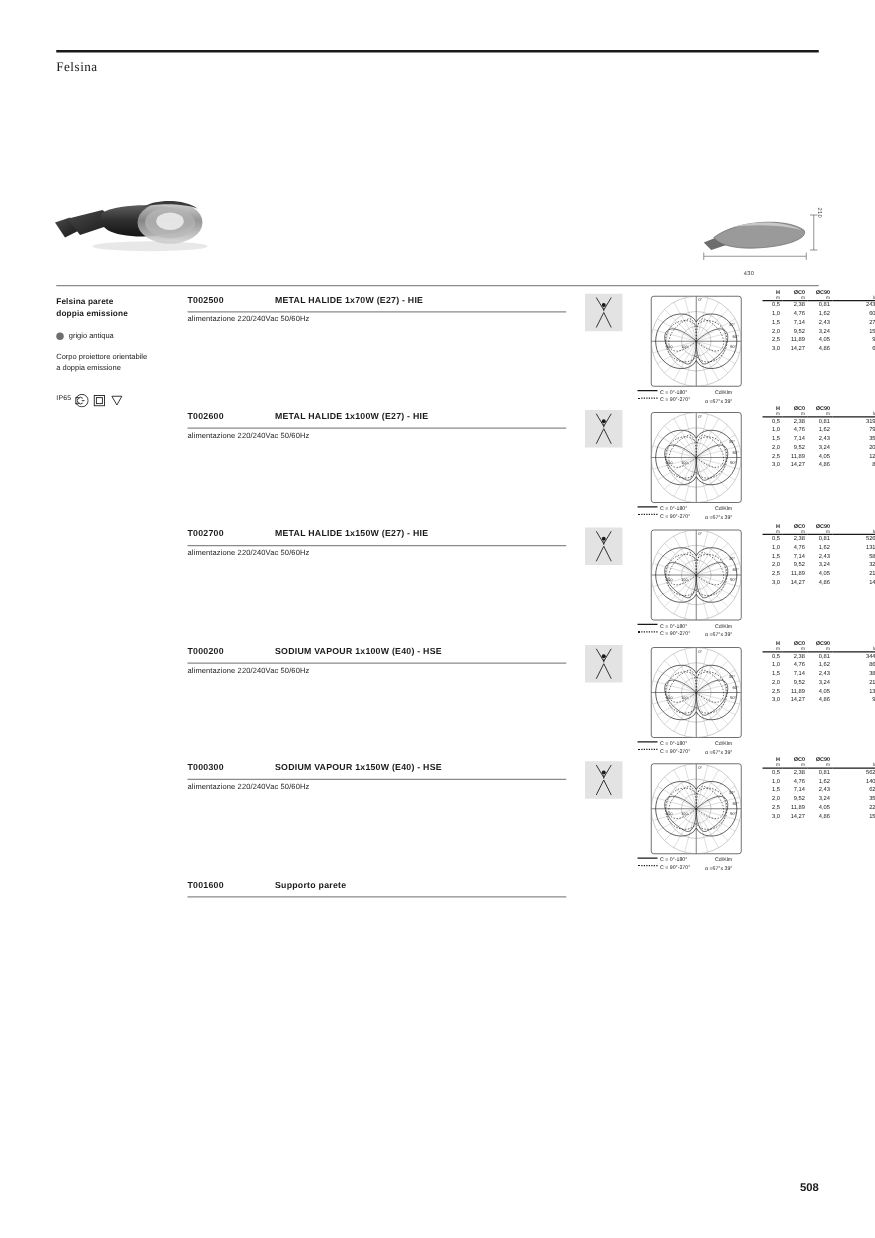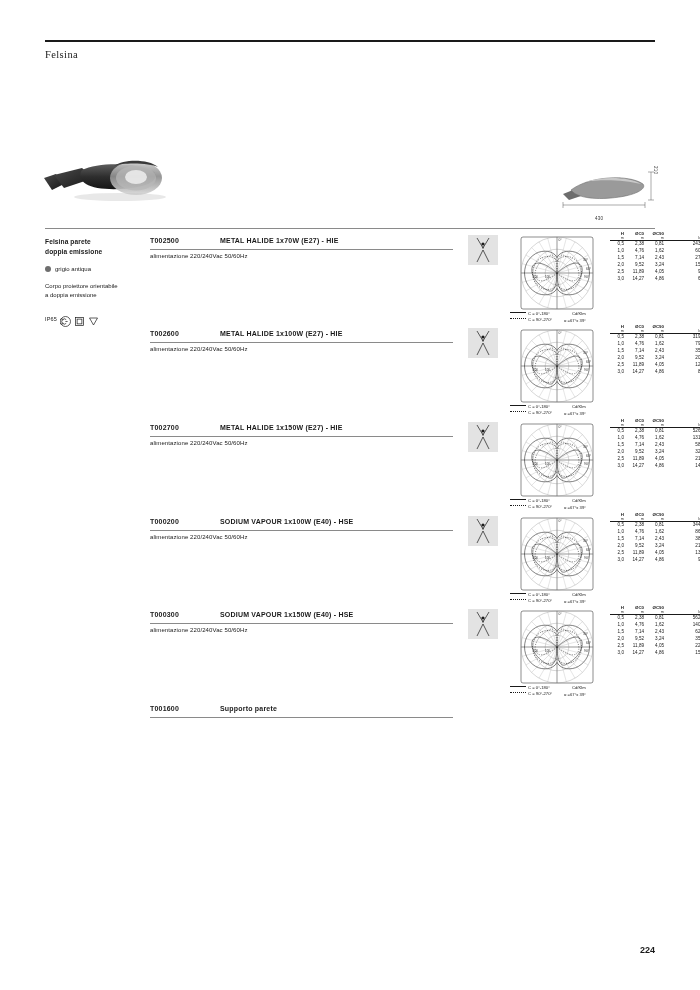--- a/index.html
+++ b/index.html
@@ -907,14 +907,14 @@
   </div>
       <div class="row-acc" style="top: 705px;">
   <div class="row-head">
     <div class="code">T001600</div>
     <div class="lamp">Supporto parete</div>
     <div class="row-rule"></div>
   </div>
       </div>
     </div>
 
-  <div class="page-num">224</div>
+  <div class="page-num">508</div>
 </div>
 
 </body></html>

